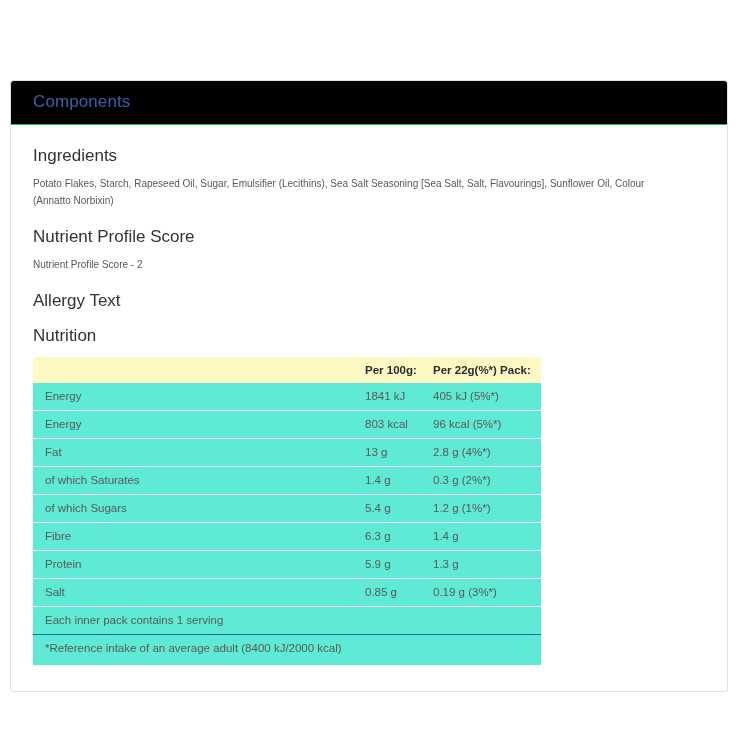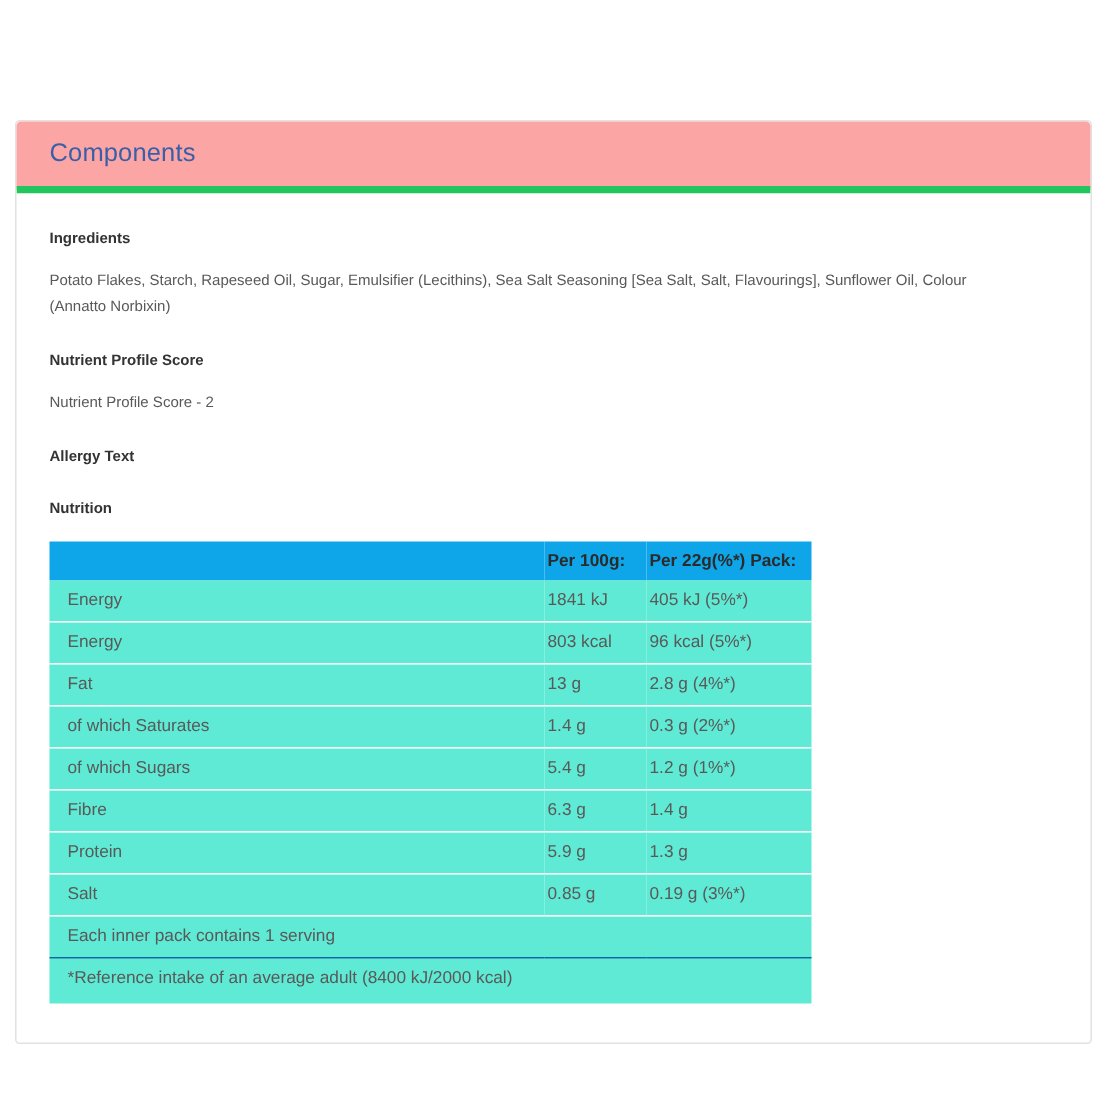--- a/index.html
+++ b/index.html
@@ -20,41 +20,41 @@
     left: 10px;
     top: 80px;
     width: 718px;
     background: #ffffff;
     border: 1px solid #e2e2e2;
     border-radius: 3px;
     box-sizing: border-box;
   }
 
   .panel-header {
-    background: #fca5a5;
-    border-bottom: 5px solid #22c55e;
+    background: #000000;
+    border-bottom: 1px solid #22c55e;
     border-radius: 3px 3px 0 0;
     padding: 11px 0 12px 22px;
   }
 
   .panel-title {
     color: #3a5fa8;
     font-size: 17px;
     font-weight: 400;
     line-height: 20px;
     letter-spacing: 0.1px;
   }
 
   .panel-body {
     padding: 24px 22px 26px 22px;
   }
 
   .section-heading {
-    font-size: 10px;
-    font-weight: bold;
+    font-size: 17px;
+    font-weight: normal;
     color: #333333;
     line-height: 14px;
     margin: 0 0 12px 0;
   }
 
   .section-heading.spaced {
     margin-top: 21px;
   }
 
   .section-text {
@@ -81,21 +81,21 @@
   table.nutrition td {
     font-size: 11.5px;
     color: #595959;
     text-align: left;
     font-weight: normal;
     padding: 0;
     vertical-align: middle;
   }
 
   table.nutrition thead th {
-    background: #0ea5e9;
+    background: #fef9c3;
     color: #2b2b2b;
     font-weight: bold;
     height: 26px;
     line-height: 26px;
     white-space: nowrap;
   }
 
   table.nutrition thead th.col-label { padding-left: 12px; }
   table.nutrition thead th.col-a { padding-left: 2px; }
   table.nutrition thead th.col-b { padding-left: 2px; }

